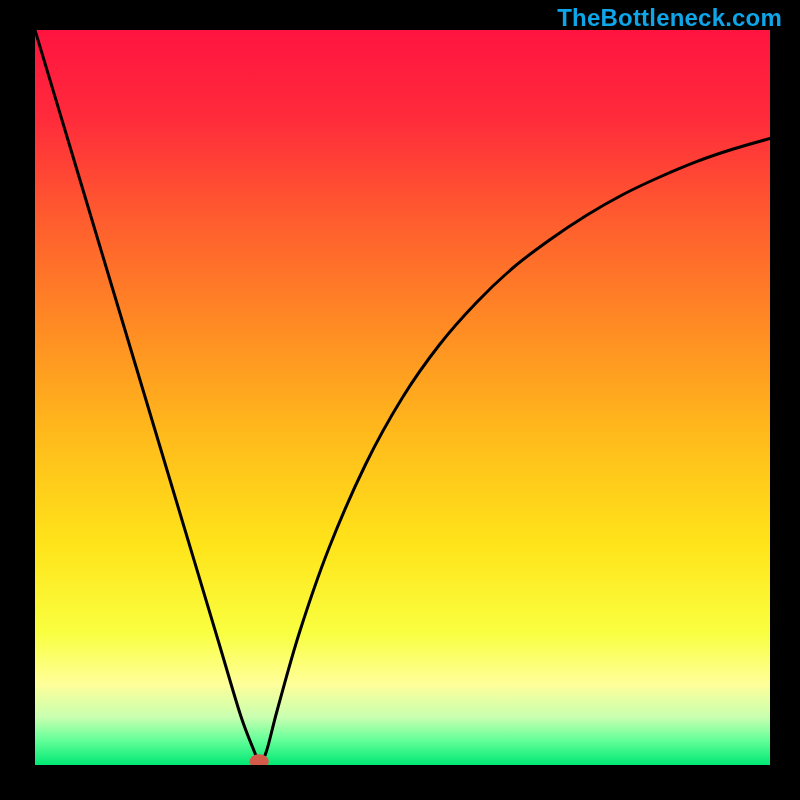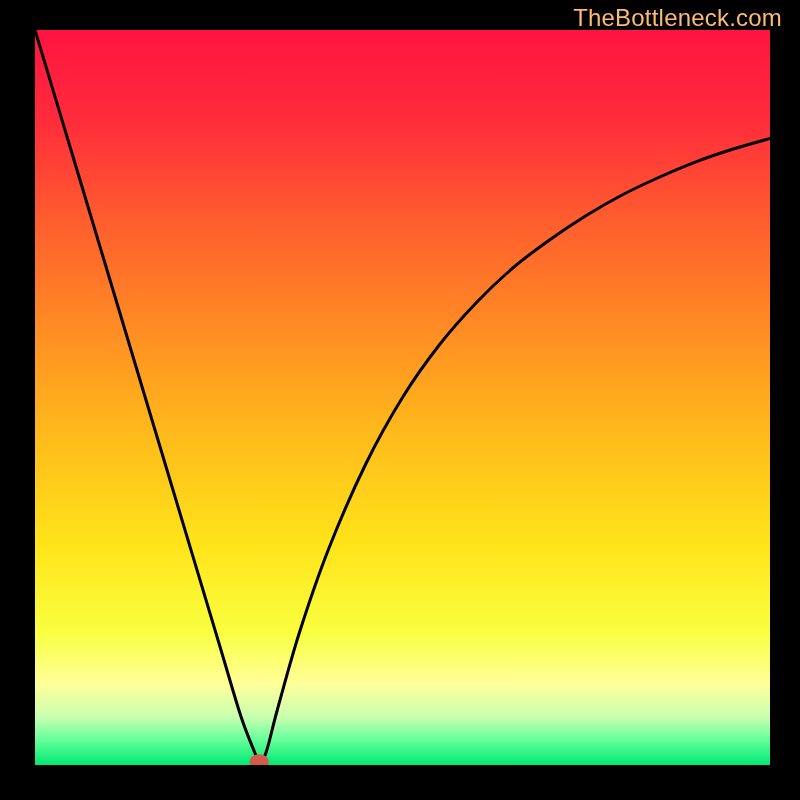--- a/index.html
+++ b/index.html
@@ -14,22 +14,22 @@
   .container {
     position: relative;
     width: 800px;
     height: 800px;
   }
   .watermark {
     position: absolute;
     top: 4px;
     right: 18px;
     font-size: 24px;
-    color: #fdba74;
-    font-weight: 400;
+    color: #0ea5e9;
+    font-weight: 700;
     letter-spacing: 0.2px;
   }
   .plot-area {
     position: absolute;
     left: 35px;
     top: 30px;
     width: 735px;
     height: 735px;
   }
   svg {

